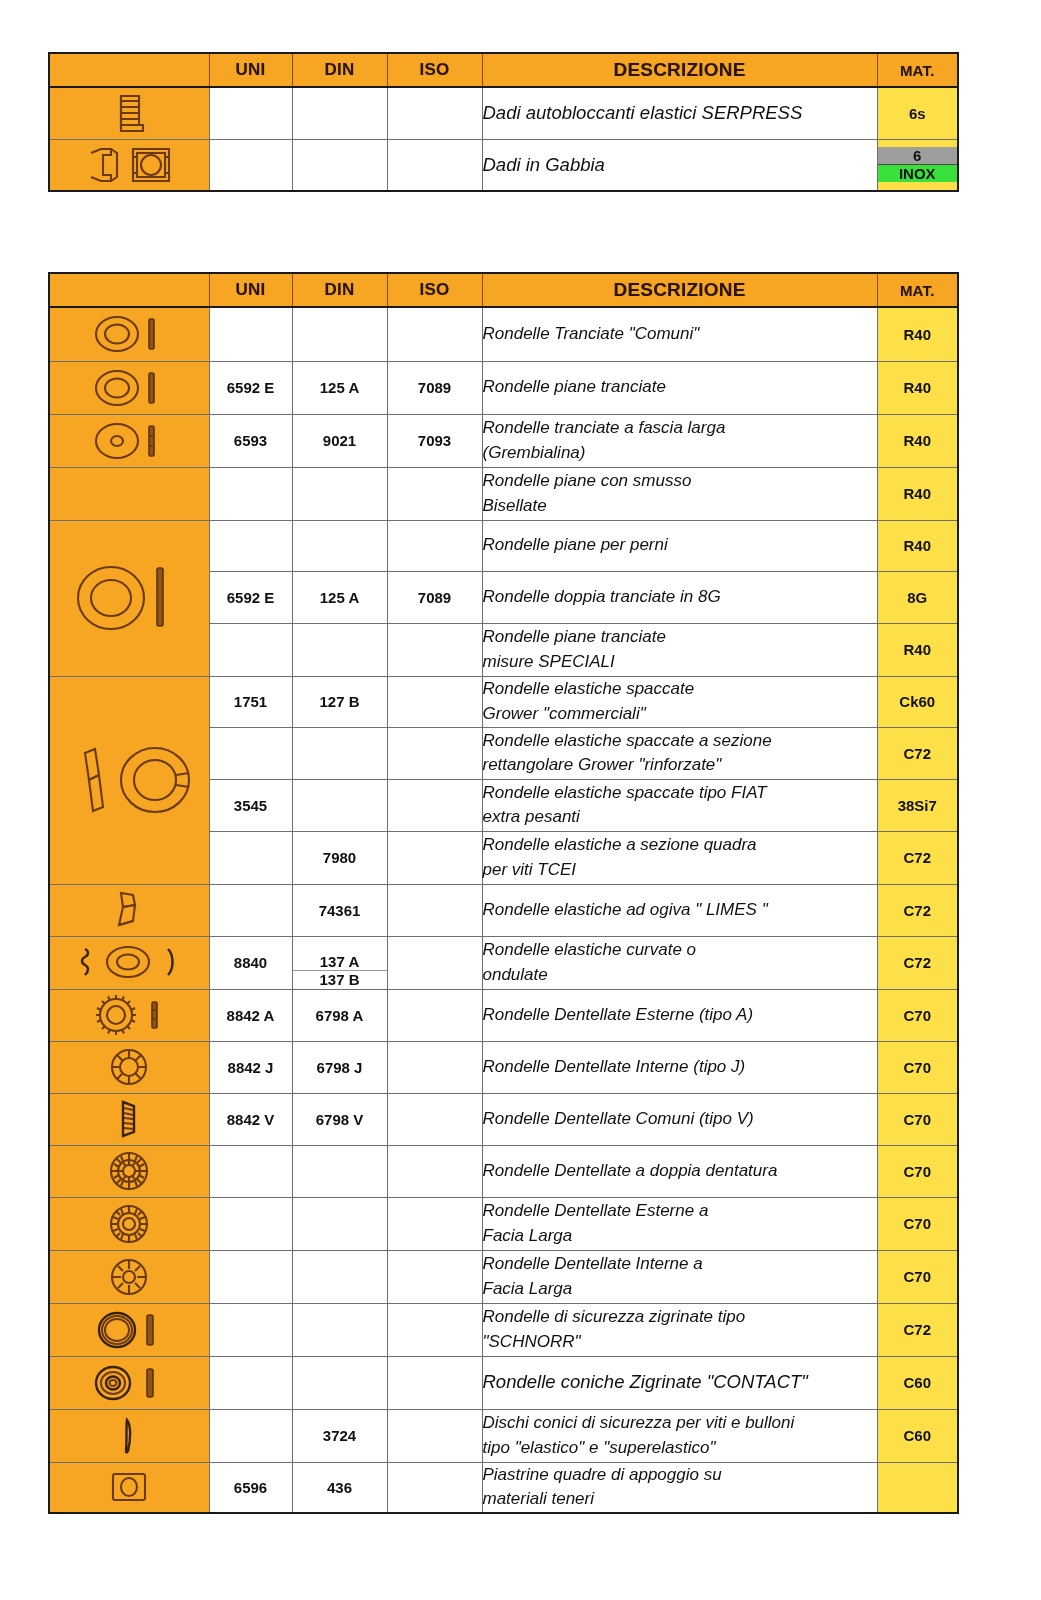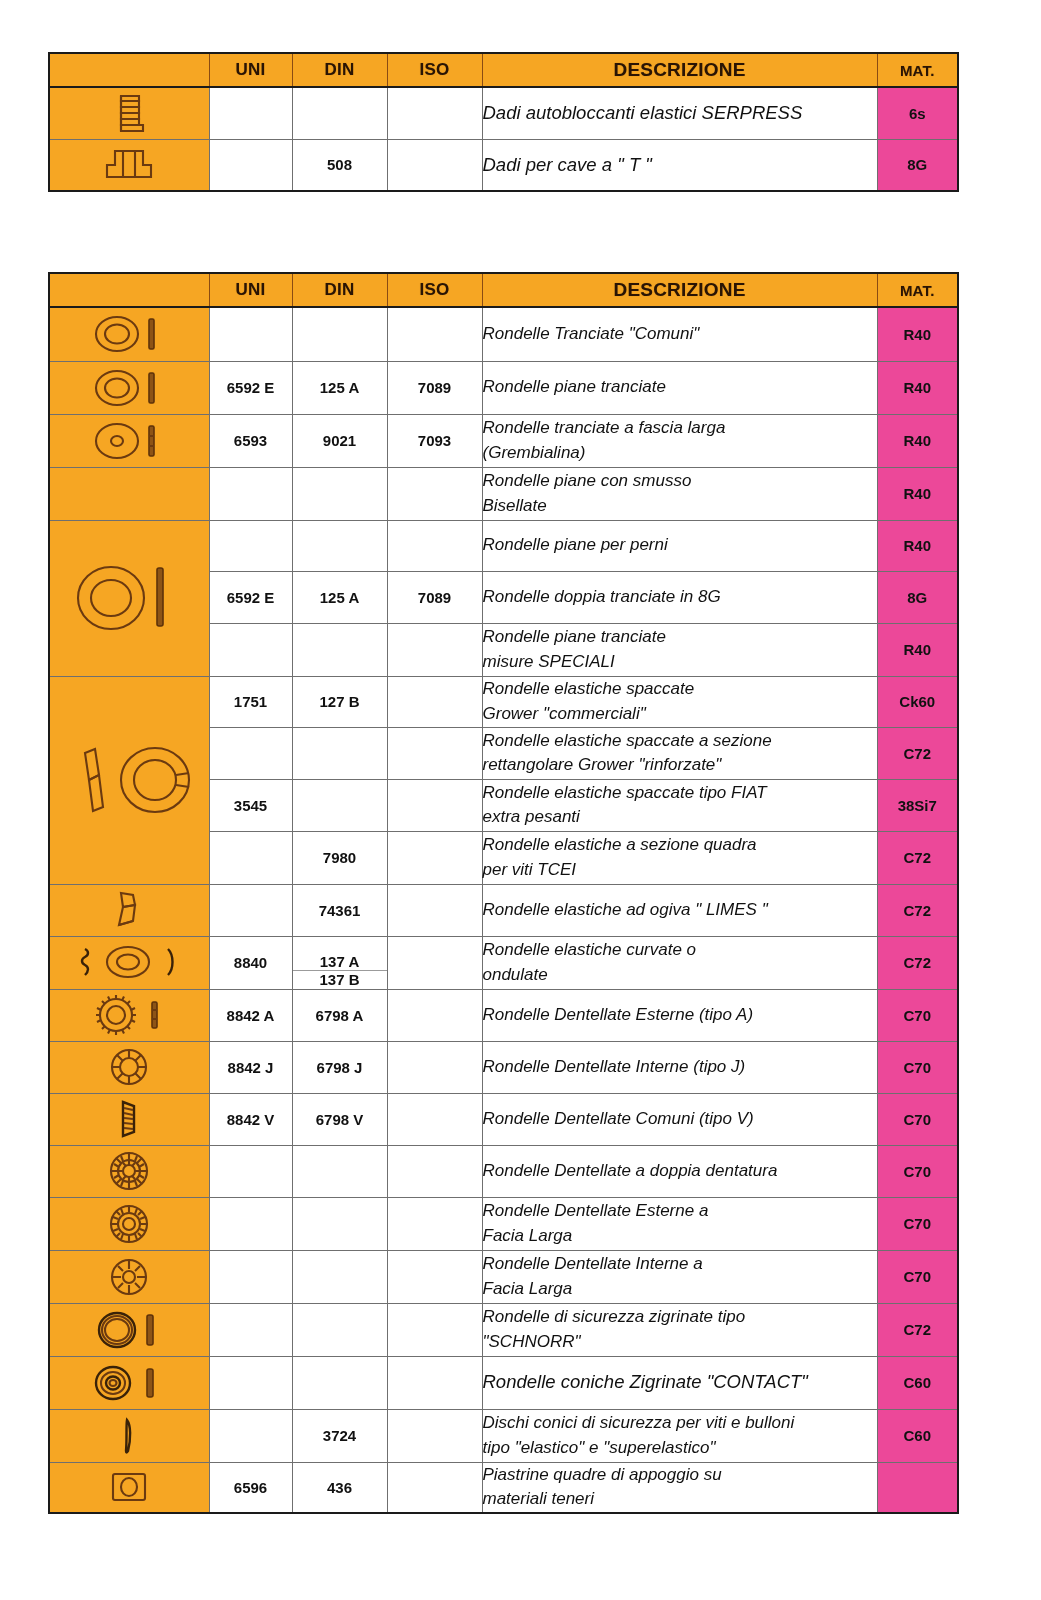--- a/index.html
+++ b/index.html
@@ -118,21 +118,21 @@
     border-bottom: 1px solid #555;
     border-left: 1px solid #9b9b9b;
     border-right: 1px solid #9b9b9b;
     font-style: italic;
   }
   td.desc.big { font-size: 18.5px; }
   td.desc .l2 { display: block; }
 
   
   td.mat {
-    background: #ec4899;
+    background: #fde047;
     text-align: center;
     font-weight: bold;
     font-size: 15px;
     color: #111;
     border-right: 2px solid #1a1a1a;
     border-top: 1px solid #4a4a4a;
     border-bottom: 1px solid #4a4a4a;
     border-left: 1px solid #6f6f6f;
   }
   td.mat.stack { padding: 0; }
@@ -198,39 +198,47 @@
         </td>
         <td class="code"></td>
         <td class="code"></td>
         <td class="code"></td>
         <td class="desc big">
           <span>Dadi autobloccanti elastici SERPRESS</span>
         </td>
         <td class="mat">6s</td>
       </tr>
 
-      <tr style="height:52px">
-        <td class="icon">
-          <div class="icon-wrap">
-            <svg width="56" height="40" viewBox="0 0 56 40">
-              <path class="ln" d="M14 6 L42 6 L42 20 L50 20 L50 32 L6 32 L6 20 L14 20 Z"></path>
-              <path class="ln" d="M22 6 L22 32"></path>
-              <path class="ln" d="M34 6 L34 32"></path>
-            </svg>
-          </div>
-        </td>
-        <td class="code"></td>
-        <td class="code">508</td>
+
+      <tr style="height:52px">
+        <td class="icon">
+          <div class="icon-wrap">
+            <svg width="96" height="44" viewBox="0 0 96 44">
+              <path class="ln" d="M10 10 L20 6 L30 6 L30 12 L22 12 L22 32 L30 32 L30 38 L20 38 L10 34"></path>
+              <path class="ln" d="M30 6 L36 10 L36 34 L30 38"></path>
+              <path class="ln" d="M52 6 L88 6 L88 38 L52 38 Z"></path>
+              <path class="ln" d="M56 10 L84 10 L84 34 L56 34 Z"></path>
+              <circle class="ln" cx="70" cy="22" r="10"></circle>
+              <path class="ln" d="M52 14 L56 14 M84 14 L88 14 M52 30 L56 30 M84 30 L88 30"></path>
+            </svg>
+          </div>
+        </td>
+        <td class="code"></td>
+        <td class="code"></td>
         <td class="code"></td>
         <td class="desc big">
-          <span>Dadi per cave a " T "</span>
-        </td>
-        <td class="mat">8G</td>
-      </tr>
-
+          <span>Dadi in Gabbia</span>
+        </td>
+        <td class="mat stack">
+          <div class="mat-stack">
+            <div class="m-top">6</div>
+            <div class="m-inox">INOX</div>
+          </div>
+        </td>
+      </tr>
     </tbody>
   </table>
   </div>
 
   <div class="tbl-wrap-2">
   <table class="cat">
     <colgroup>
       <col class="c-icon">
           <col class="c-uni">
           <col class="c-din">

